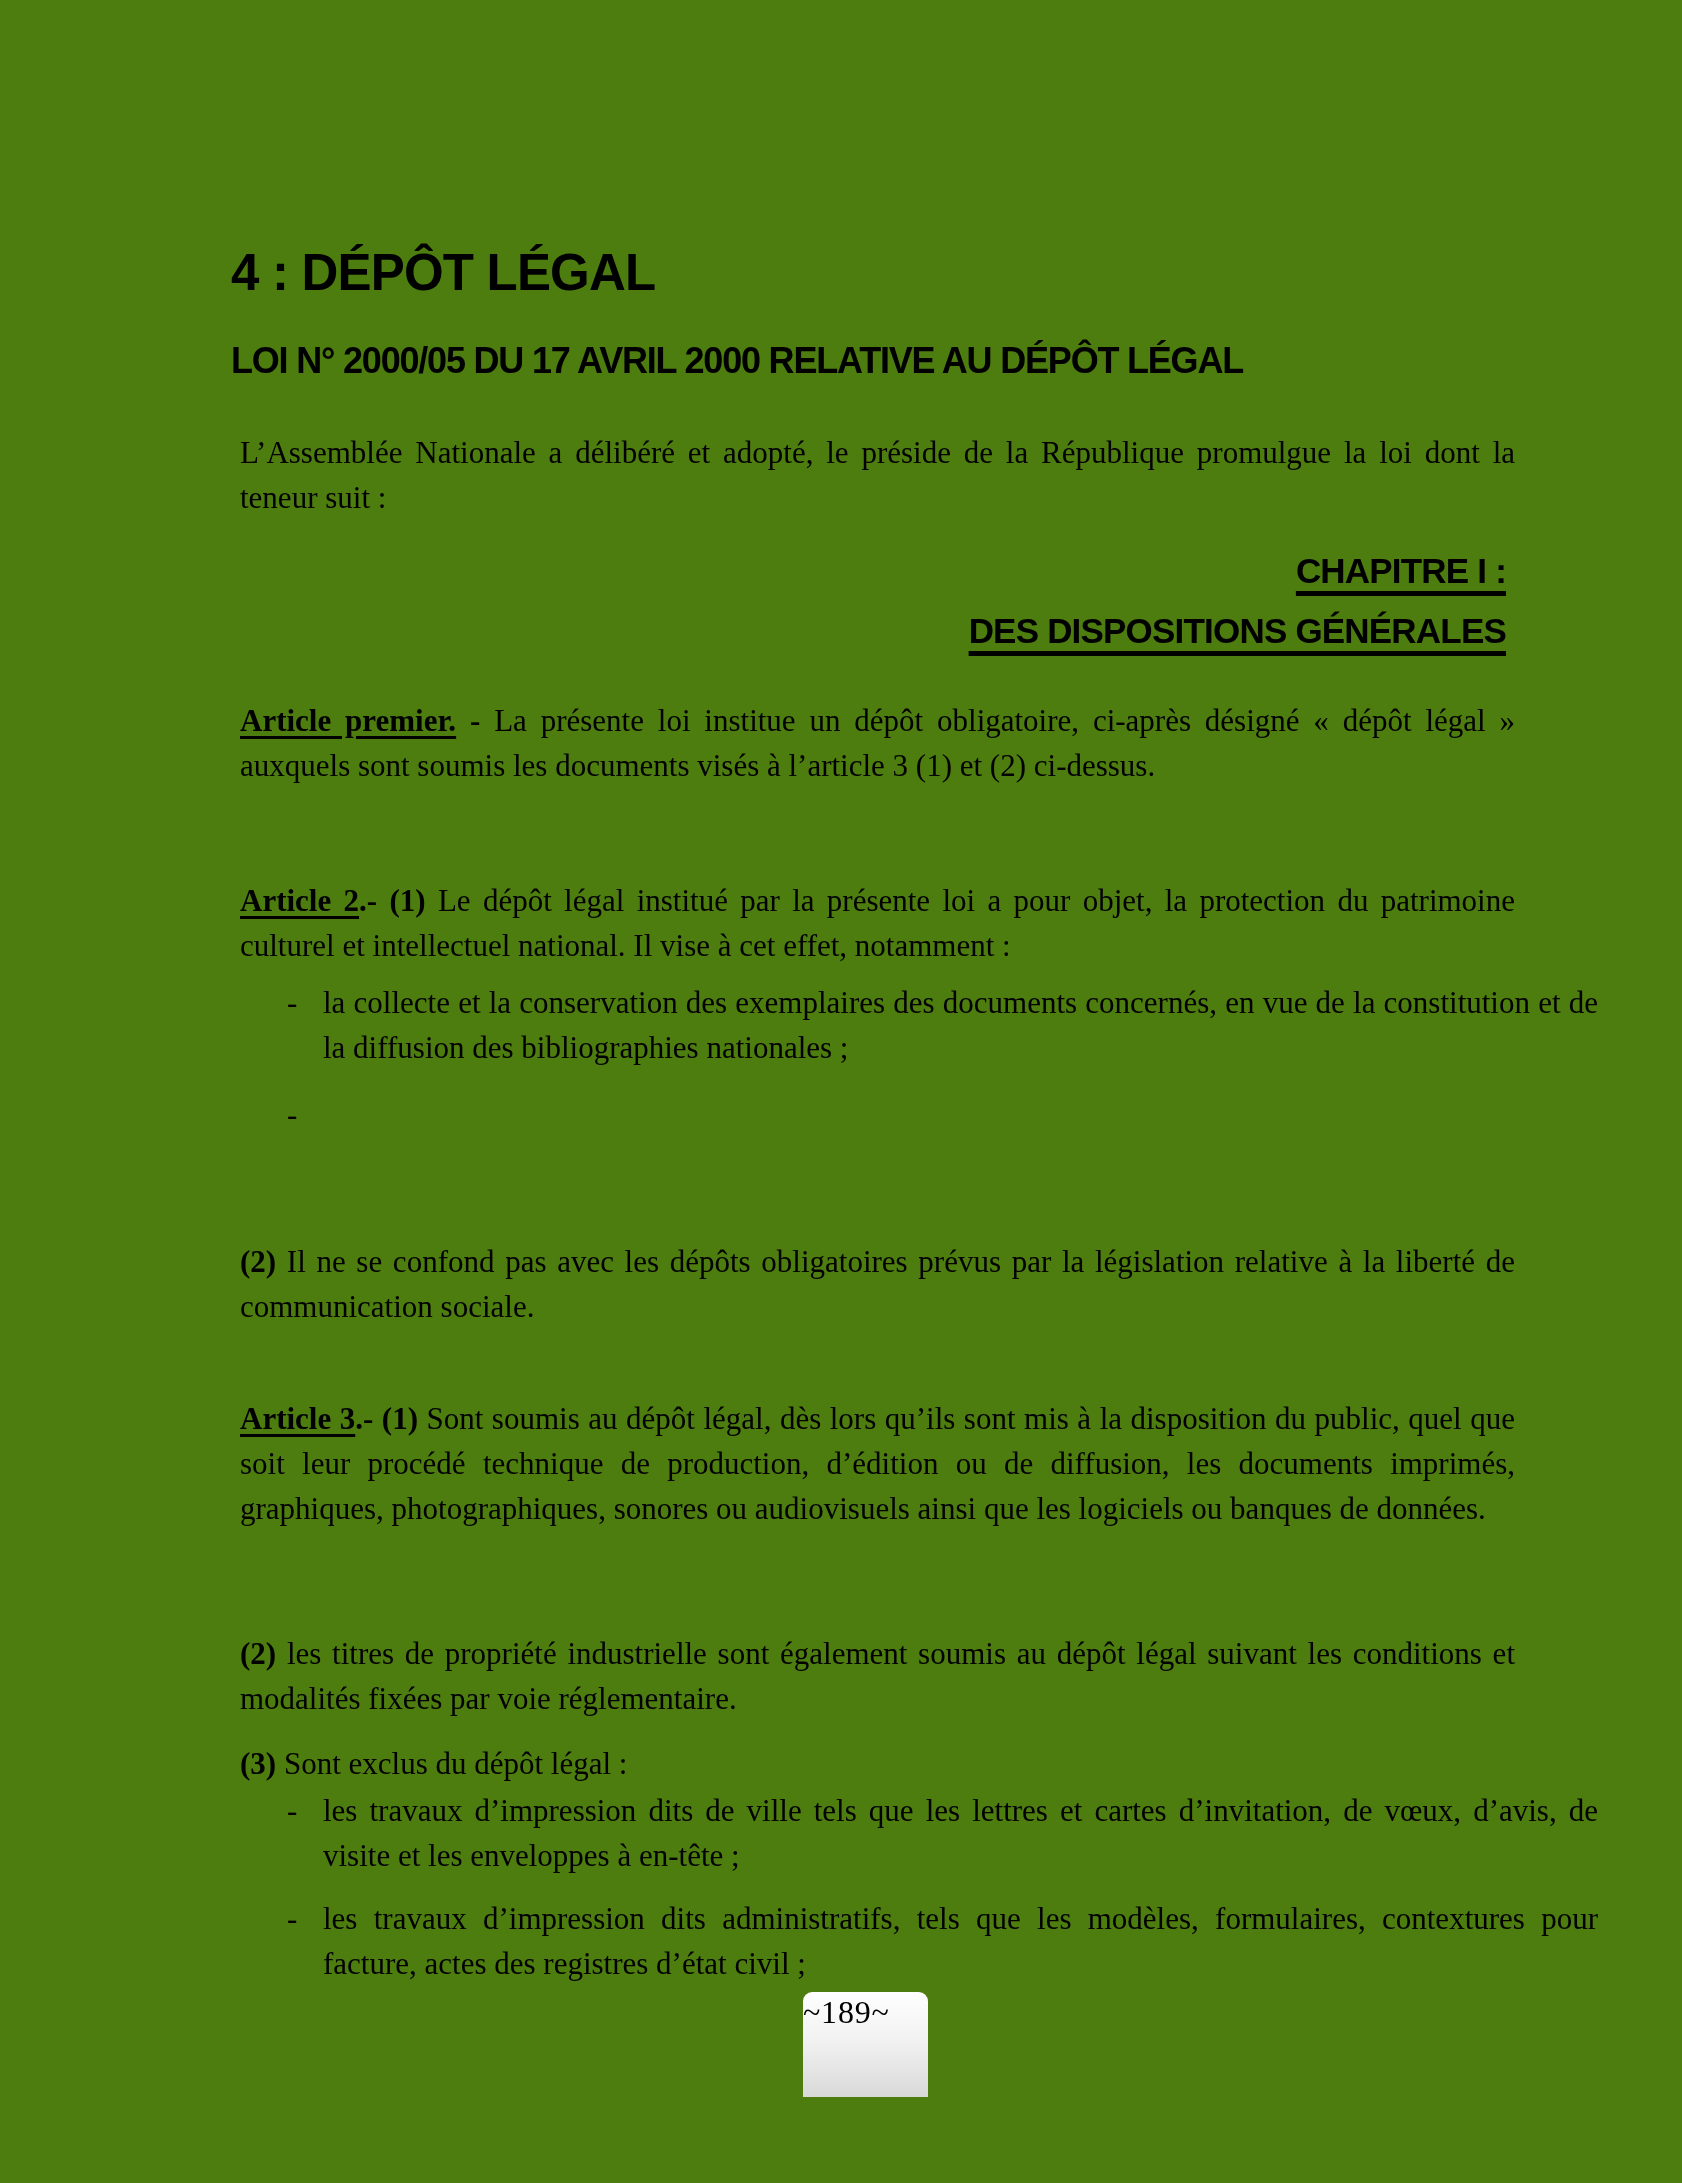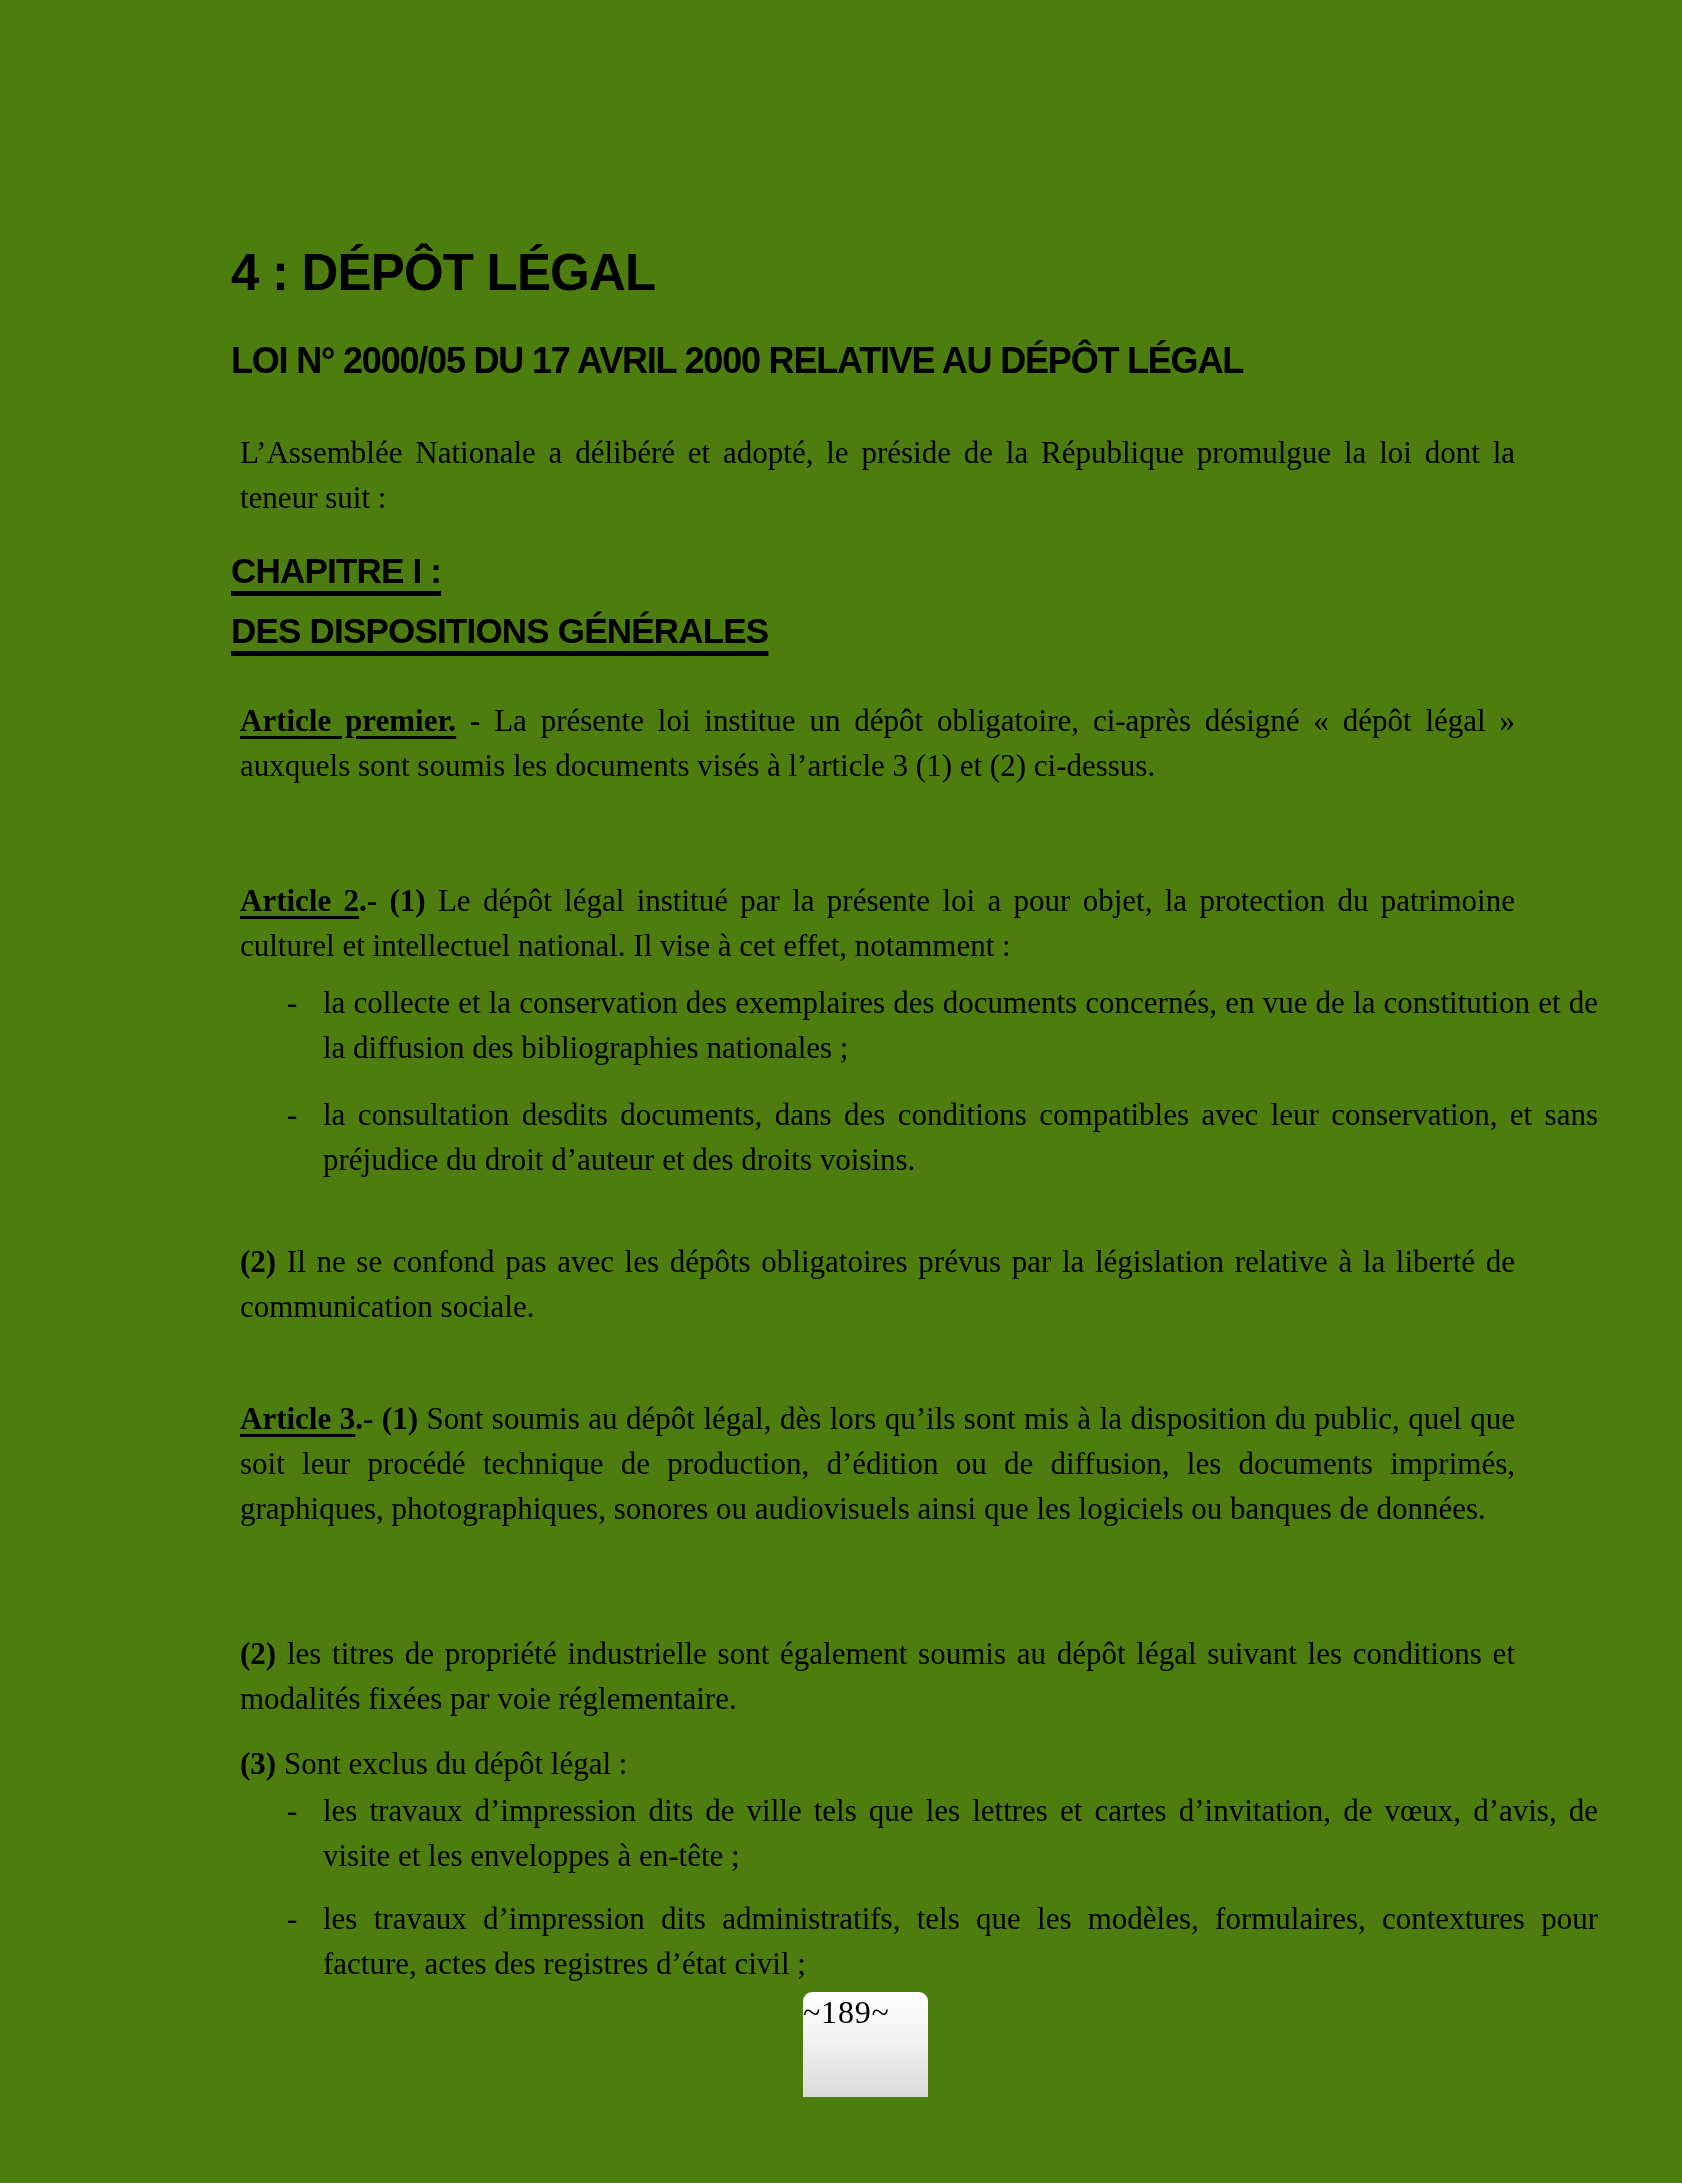--- a/index.html
+++ b/index.html
@@ -49,21 +49,21 @@
   .u {
     text-decoration: underline;
     text-decoration-thickness: 3.1px;
     text-underline-offset: 5.4px;
   }
   .chapter {
     position: absolute;
     left: 231px;
     top: 551px;
     width: 1275px;
-    text-align: left;
+    text-align: right;
     font-family: "Liberation Sans", sans-serif;
     font-weight: bold;
     font-size: 35px;
     letter-spacing: -0.8px;
   }
   .chapter-line + .chapter-line { margin-top: 20px; }
   .chapter .u {
     text-decoration-thickness: 5.4px;
     text-underline-offset: 7.7px;
   }
@@ -129,21 +129,20 @@
 
   <p class="body-par pos-a2p1"><span class="b u">Article 2</span><span class="b">.- </span><span class="b">(1)</span><span> Le dépôt légal institué par la présente loi a pour objet, la protection du patrimoine culturel et intellectuel national. Il vise à cet effet, notamment :</span></p>
 
   <div class="bullet pos-a2b1">
     <span class="dash">-</span>
     <span>la collecte et la conservation des exemplaires des documents concernés, en vue de la constitution et de la diffusion des bibliographies nationales ;</span>
   </div>
 
   <div class="bullet pos-a2b2">
     <span class="dash">-</span>
-    <span>la consultation desdits documents, dans des conditions compatibles avec leur conservation, et sans préjudice du droit d’auteur et des droits voisins.</span>
   </div>
 
   <p class="body-par pos-a2p2"><span class="b">(2)</span><span> Il ne se confond pas avec les dépôts obligatoires prévus par la législation relative à la liberté de communication sociale.</span></p>
 
   <p class="body-par pos-a3p1"><span class="b u">Article 3</span><span class="b">.- </span><span class="b">(1)</span><span> Sont soumis au dépôt légal, dès lors qu’ils sont mis à la disposition du public, quel que soit leur procédé technique de production, d’édition ou de diffusion, les documents imprimés, graphiques, photographiques, sonores ou audiovisuels ainsi que les logiciels ou banques de données.</span></p>
 
   <p class="body-par pos-a3p2"><span class="b">(2)</span><span> les titres de propriété industrielle sont également soumis au dépôt légal suivant les conditions et modalités fixées par voie réglementaire.</span></p>
 
   <p class="body-par pos-a3p3"><span class="b">(3)</span><span> Sont exclus du dépôt légal :</span></p>
 

